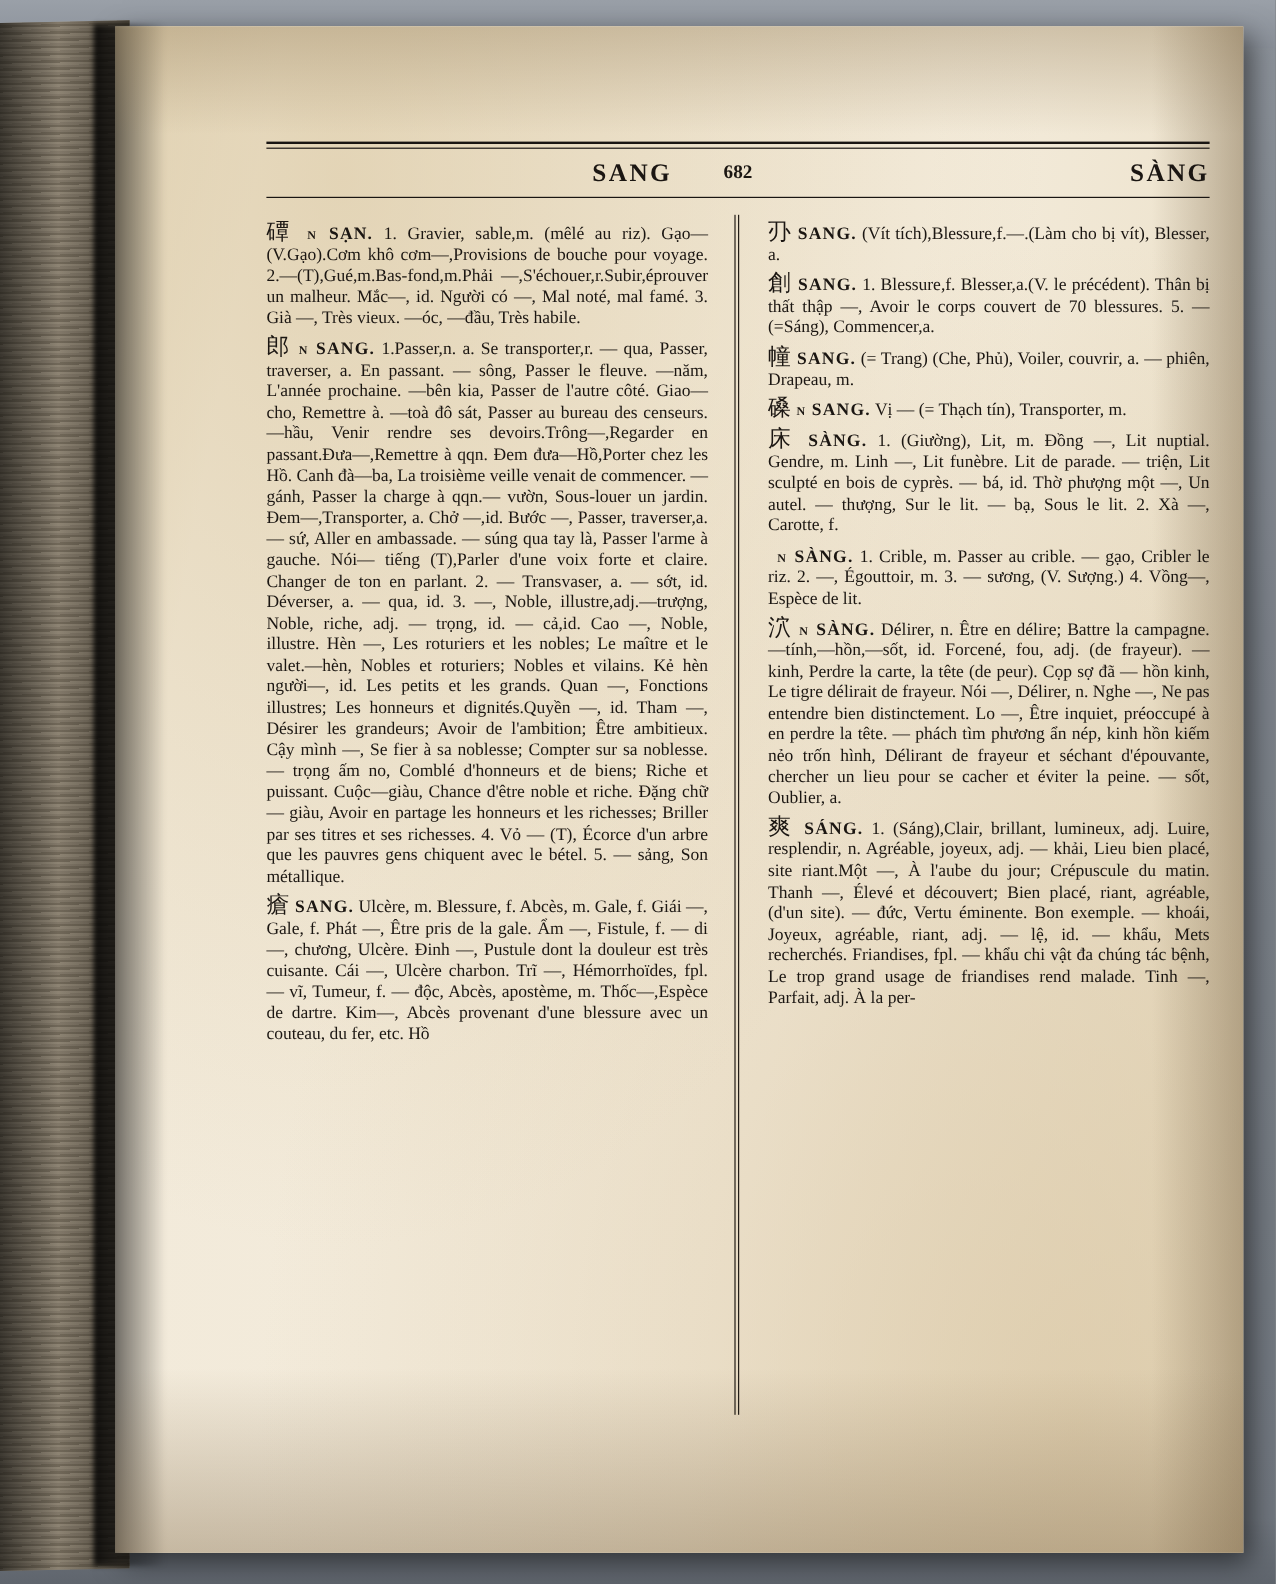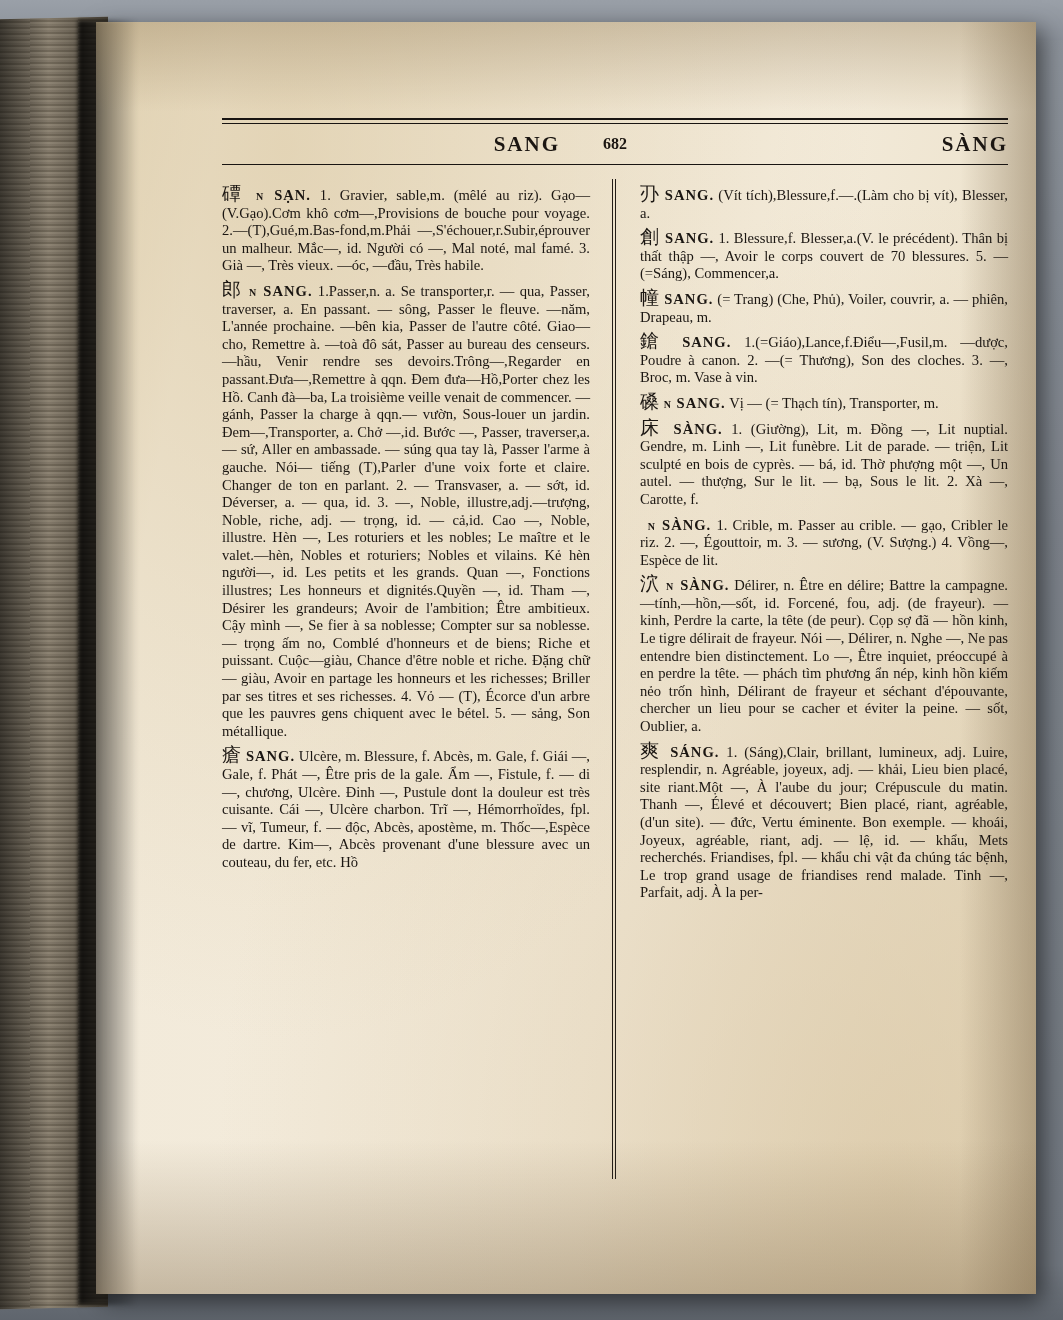--- a/index.html
+++ b/index.html
@@ -225,25 +225,20 @@
           <span>1. Blessure,f. Blesser,a.(V. le précédent). Thân bị thất thập —, Avoir le corps couvert de 70 blessures. 5. —(=Sáng), Commencer,a.</span>
         </p>
 
 
         <p class="entry para">
           <span class="han">幢</span>
           <span class="hw">SANG.</span>
           <span>(= Trang) (Che, Phủ), Voiler, couvrir, a. — phiên, Drapeau, m.</span>
         </p>
 
-        <p class="entry para">
-          <span class="han">鎗</span>
-          <span class="hw">SANG.</span>
-          <span>1.(=Giáo),Lance,f.Điểu—,Fusil,m. —dược, Poudre à canon. 2. —(= Thương), Son des cloches. 3. —, Broc, m. Vase à vin.</span>
-        </p>
 
         <p class="entry para">
           <span class="han">磉</span>
           <span class="hw">n SANG.</span>
           <span>Vị — (= Thạch tín), Transporter, m.</span>
         </p>
 
         <p class="entry para">
           <span class="han">床</span>
           <span class="hw">SÀNG.</span>

